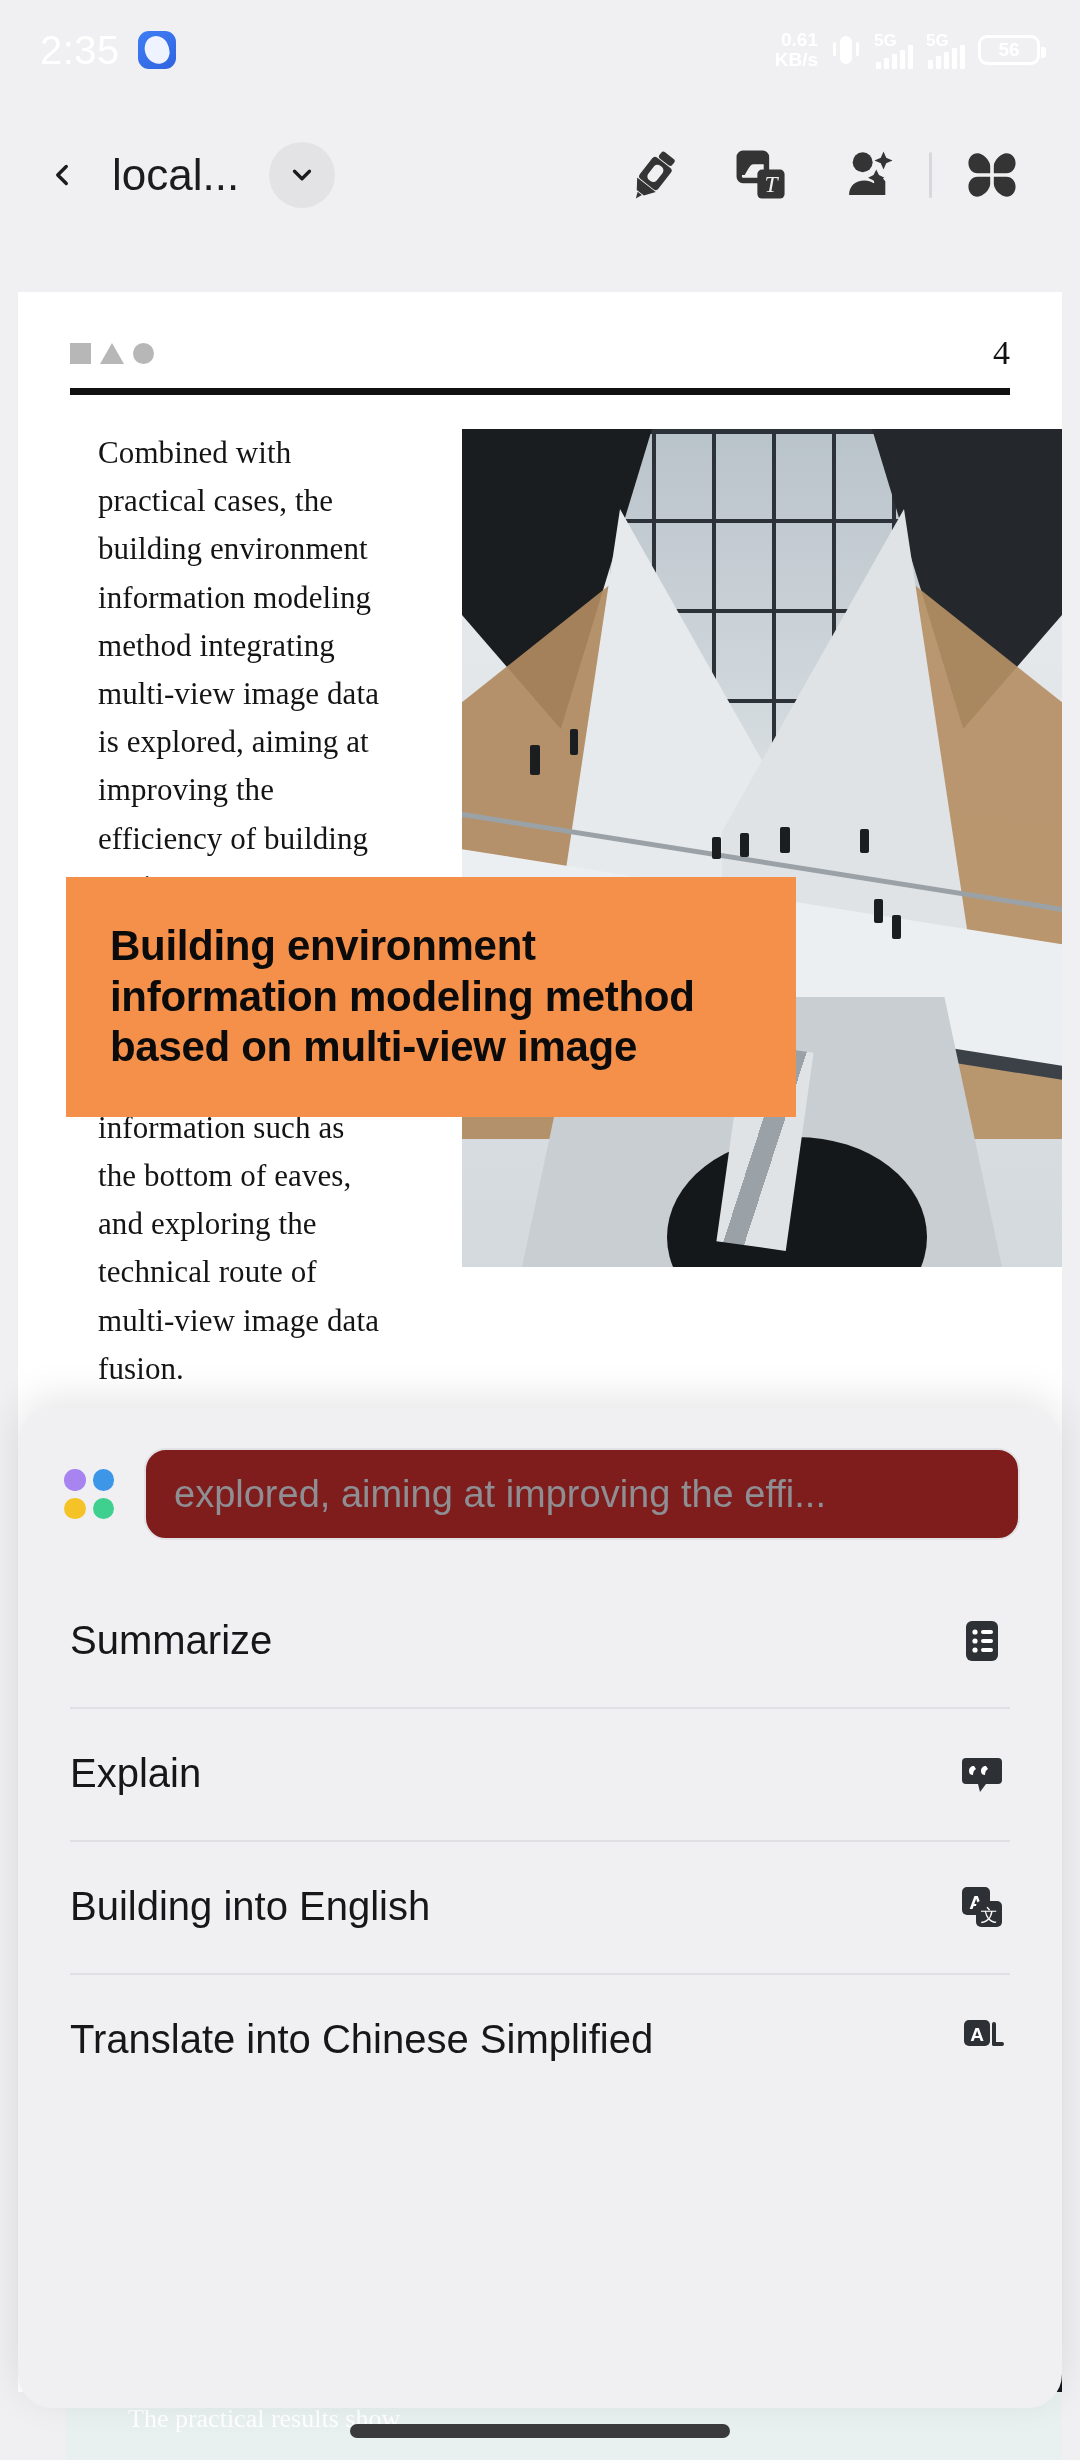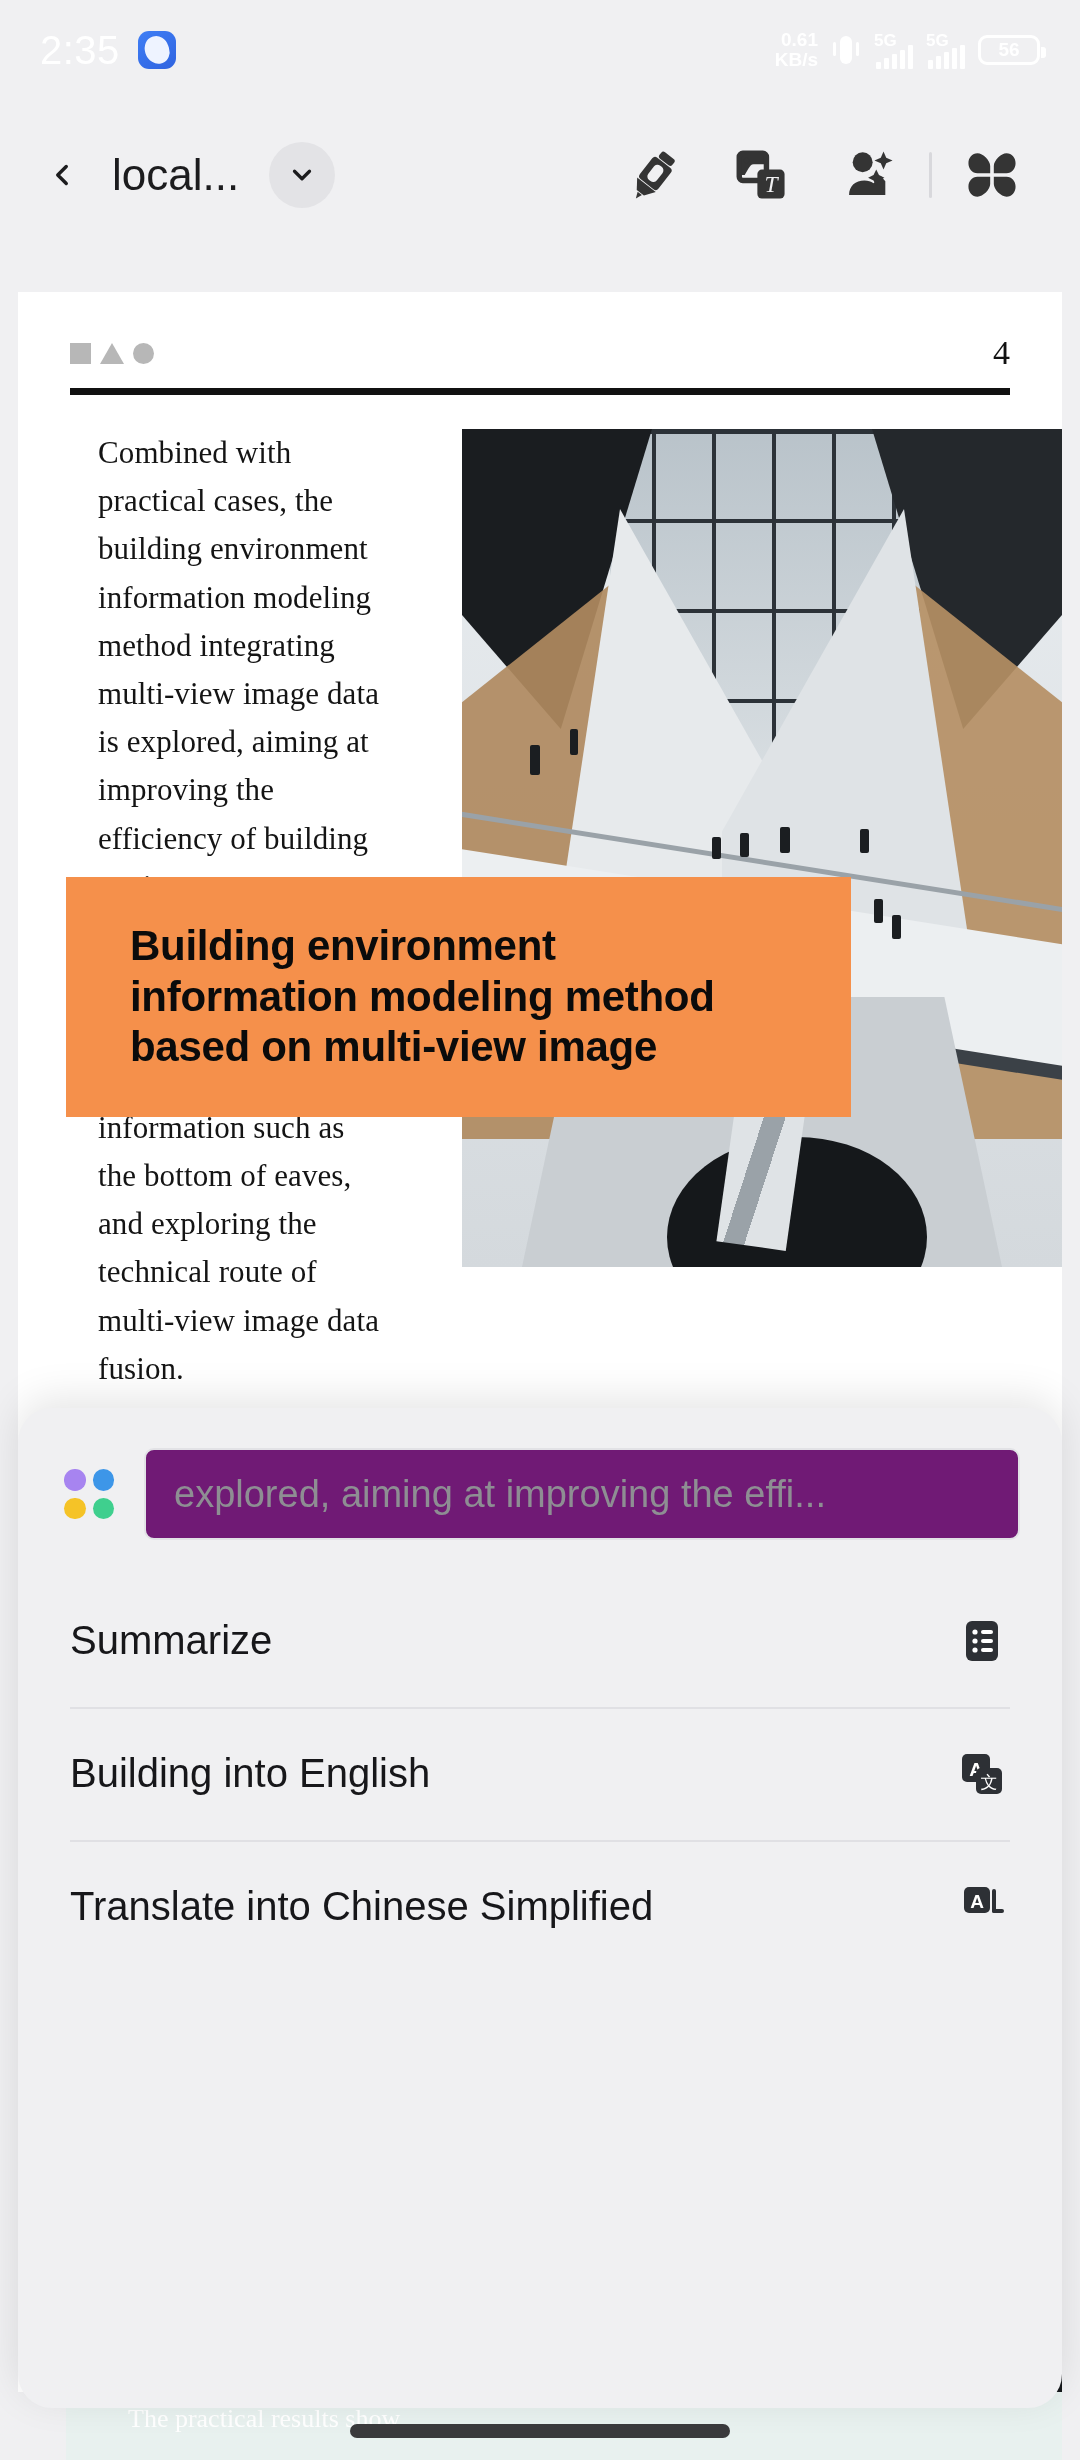--- a/index.html
+++ b/index.html
@@ -166,23 +166,23 @@
   }
   .atr .esc {
     position:absolute; left:268px; bottom:20px; width:70px; height:200px;
     background:linear-gradient(100deg,#dfe3e6 0 40%,#9aa2a8 40% 60%,#dfe3e6 60%);
     transform:rotate(8deg);
   }
   .atr .dot { position:absolute; background:#1b1e21; border-radius:2px; }
 
   
   .banner {
-    position:absolute; left:48px; top:585px; width:785px; height:240px;
+    position:absolute; left:48px; top:585px; width:730px; height:240px;
     background:#f5904b; display:flex; align-items:center;
-    padding:0 64px; z-index:5;
+    padding:0 44px; z-index:5;
   }
   .banner h1 {
     font-size:42px; line-height:1.2; color:#0b0b0b;
     font-weight:bold; letter-spacing:-0.3px;
   }
 
   .lower { display:flex; margin-top:26px; position:relative; }
   .dev-img {
     width:460px; height:268px; margin-left:48px; flex:0 0 auto;
     background:#e3e6e8; position:relative; overflow:hidden;
@@ -273,22 +273,22 @@
     box-shadow:0 -10px 40px rgba(0,0,0,.10);
     display:flex; flex-direction:column; overflow:hidden; z-index:40;
   }
   .sheet-top { display:flex; align-items:center; padding:40px 42px 34px 42px; }
   .ai-dots {
     width:58px; height:58px; display:grid; grid-template-columns:1fr 1fr;
     grid-template-rows:1fr 1fr; gap:7px; flex:0 0 auto; padding:4px;
   }
   .ai-dots span { border-radius:50%; display:block; }
   .search-box {
-    flex:1 1 auto; margin-left:26px; height:92px; background:#701a75;
-    border:2px solid #e2e2e6; border-radius:10px;
+    flex:1 1 auto; margin-left:26px; height:92px; background:#7f1d1d;
+    border:2px solid #e2e2e6; border-radius:22px;
     display:flex; align-items:center; padding:0 28px;
   }
   .search-box .txt {
     font-size:38px; color:#8e8e93; white-space:nowrap; overflow:hidden;
   }
 
   .menu { flex:1 1 auto; overflow:hidden; }
   .menu-item {
     height:133px; display:flex; align-items:center; justify-content:space-between;
     padding:0 52px; position:relative;
@@ -535,20 +535,29 @@
           <circle cx="17" cy="15" r="2.6" fill="#fff"></circle>
           <circle cx="17" cy="24" r="2.6" fill="#fff"></circle>
           <circle cx="17" cy="33" r="2.6" fill="#fff"></circle>
           <rect x="23" y="13" width="12" height="4" rx="2" fill="#fff"></rect>
           <rect x="23" y="22" width="12" height="4" rx="2" fill="#fff"></rect>
           <rect x="23" y="31" width="12" height="4" rx="2" fill="#fff"></rect>
         </svg>
       </span>
     </div>
 
+    <div class="menu-item">
+      <span class="menu-label">Explain</span>
+      <span class="menu-icon">
+        <svg viewBox="0 0 48 48">
+          <path d="M8 8h32a4 4 0 0 1 4 4v18a4 4 0 0 1-4 4H28l-6 8-2-8H8a4 4 0 0 1-4-4V12a4 4 0 0 1 4-4z" fill="#2d3035"></path>
+          <path d="M16 16c-3 0-5 2-5 5s2 4 4 4c0-3 1-5 3-6zM28 16c-3 0-5 2-5 5s2 4 4 4c0-3 1-5 3-6z" fill="#fff"></path>
+        </svg>
+      </span>
+    </div>
 
     <div class="menu-item">
       <span class="menu-label">Building into English</span>
       <span class="menu-icon">
         <svg viewBox="0 0 48 48">
           <rect x="4" y="4" width="28" height="28" rx="5" fill="#2d3035"></rect>
           <text x="18" y="26" font-family="Liberation Sans, sans-serif" font-size="19" font-weight="bold" fill="#fff" text-anchor="middle">A</text>
           <rect x="18" y="18" width="26" height="26" rx="5" fill="#2d3035"></rect>
           <text x="31" y="38" font-family="Liberation Sans, sans-serif" font-size="17" fill="#fff" text-anchor="middle">文</text>
         </svg>

